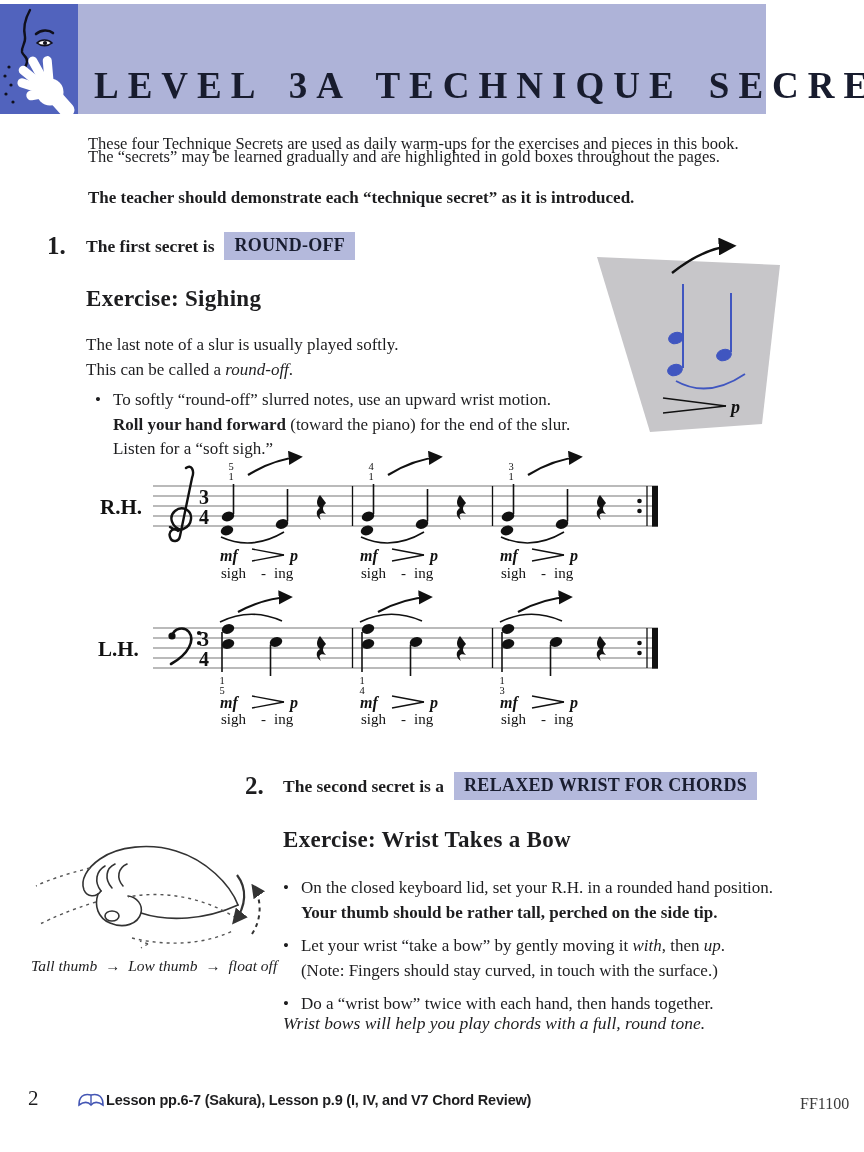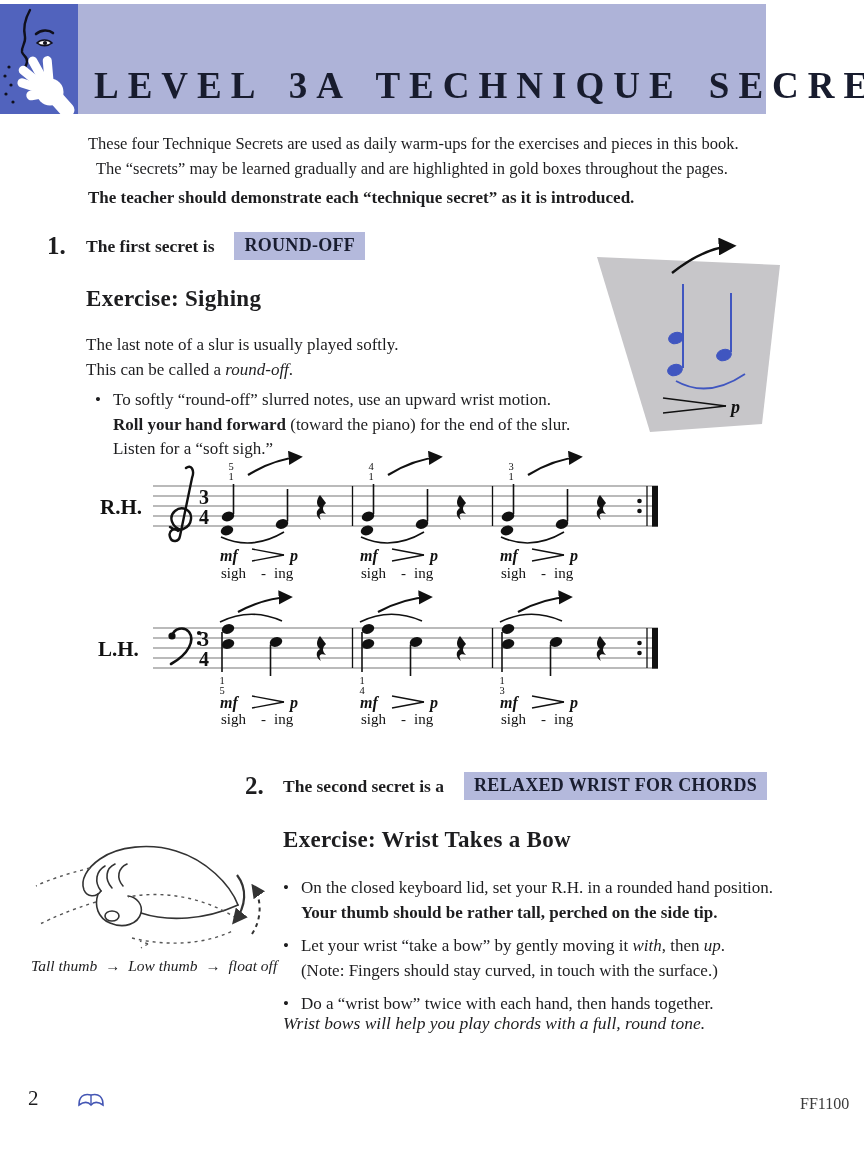--- a/index.html
+++ b/index.html
@@ -9,21 +9,21 @@
   
   .banner{left:0;top:4px;width:766px;height:110px;background:#aeb3d8;}
   .logo-square{left:0;top:4px;width:78px;height:110px;background:#5163bd;}
   .banner-title{left:94px;top:64px;font-size:37px;font-weight:bold;letter-spacing:9px;
                 word-spacing:8px;color:#181c2e;white-space:nowrap;}
   
   .intro-line{left:88px;font-size:16.5px;}
   .intro-bold{left:88px;font-size:17px;font-weight:bold;}
   
   .secret-num{font-size:25px;font-weight:600;}
-  .secret-row{display:flex;align-items:center;gap:20px;white-space:nowrap;}
+  .secret-row{display:flex;align-items:center;gap:10px;white-space:nowrap;}
   .secret-lead{font-size:17.5px;font-weight:bold;}
   .secret-badge{background:#b4b9dc;color:#191d30;font-size:18px;font-weight:bold;
                 padding:3px 10px 4px 10px;letter-spacing:.3px;}
   .exercise-h{font-size:23px;font-weight:bold;letter-spacing:.3px;}
   .body-text{font-size:17px;line-height:24.5px;}
   .bullet-item{display:flex;gap:12px;}
   .bullet-dot{font-size:17px;line-height:23px;}
   .it{font-style:italic;}
   .bd{font-weight:bold;}
   .closing-line{font-size:17.5px;font-style:italic;}
@@ -82,21 +82,21 @@
           </g>
         <g transform="rotate(170)">
             <rect x="4" y="-5" width="20" height="10" rx="5"></rect>
           </g>
       </g>
     </svg>
   </div>
   <div class="abs banner-title">LEVEL 3A TECHNIQUE SECRETS</div>
 
   <div class="abs intro-line" style="top:134px;">These four Technique Secrets are used as daily warm-ups for the exercises and pieces in this book.</div>
-  <div class="abs intro-line" style="top:159px;margin-left:8px;">The “secrets” may be learned gradually and are highlighted in gold boxes throughout the pages.</div>
+  <div class="abs intro-line" style="top:147px;">The “secrets” may be learned gradually and are highlighted in gold boxes throughout the pages.</div>
   <div class="abs intro-bold" style="top:188px;">The teacher should demonstrate each “technique secret” as it is introduced.</div>
 
   <div class="abs secret-num" style="left:47px;top:232px;">1.</div>
   <div class="abs secret-row" style="left:86px;top:232px;">
     <span class="secret-lead">The first secret is</span>
     <span class="secret-badge">ROUND-OFF</span>
   </div>
   <div class="abs exercise-h" style="left:86px;top:286px;">Exercise: Sighing</div>
   <div class="abs body-text" style="left:86px;top:333px;width:480px;">
     <div>The last note of a slur is usually played softly.</div>
@@ -344,15 +344,16 @@
     <span>Low thumb</span>
     <span class="cap-arrow">→</span>
     <span>float off</span>
   </div>
 
   <div class="abs page-num" style="left:28px;top:1086px;">2</div>
   <svg class="abs" style="left:78px;top:1089px;" width="26" height="20" viewBox="0 0 26 20">
     <path d="M1,16 C1,8 5,4 13,6 C21,4 25,8 25,16 C20,12.5 16,12.5 13,16 C10,12.5 6,12.5 1,16 Z" fill="#ffffff" stroke="#4456b4" stroke-width="1.6"></path>
     <line x1="13" y1="6" x2="13" y2="16" stroke="#4456b4" stroke-width="1.4"></line>
   </svg>
+  <div class="abs lesson-text" style="left:106px;top:1092px;">Lesson pp.6-7 (Sakura), Lesson p.9 (I, IV, and V7 Chord Review)</div>
   <div class="abs ff-code" style="left:800px;top:1095px;">FF1100</div>
 
 </div>
 
 </body></html>

